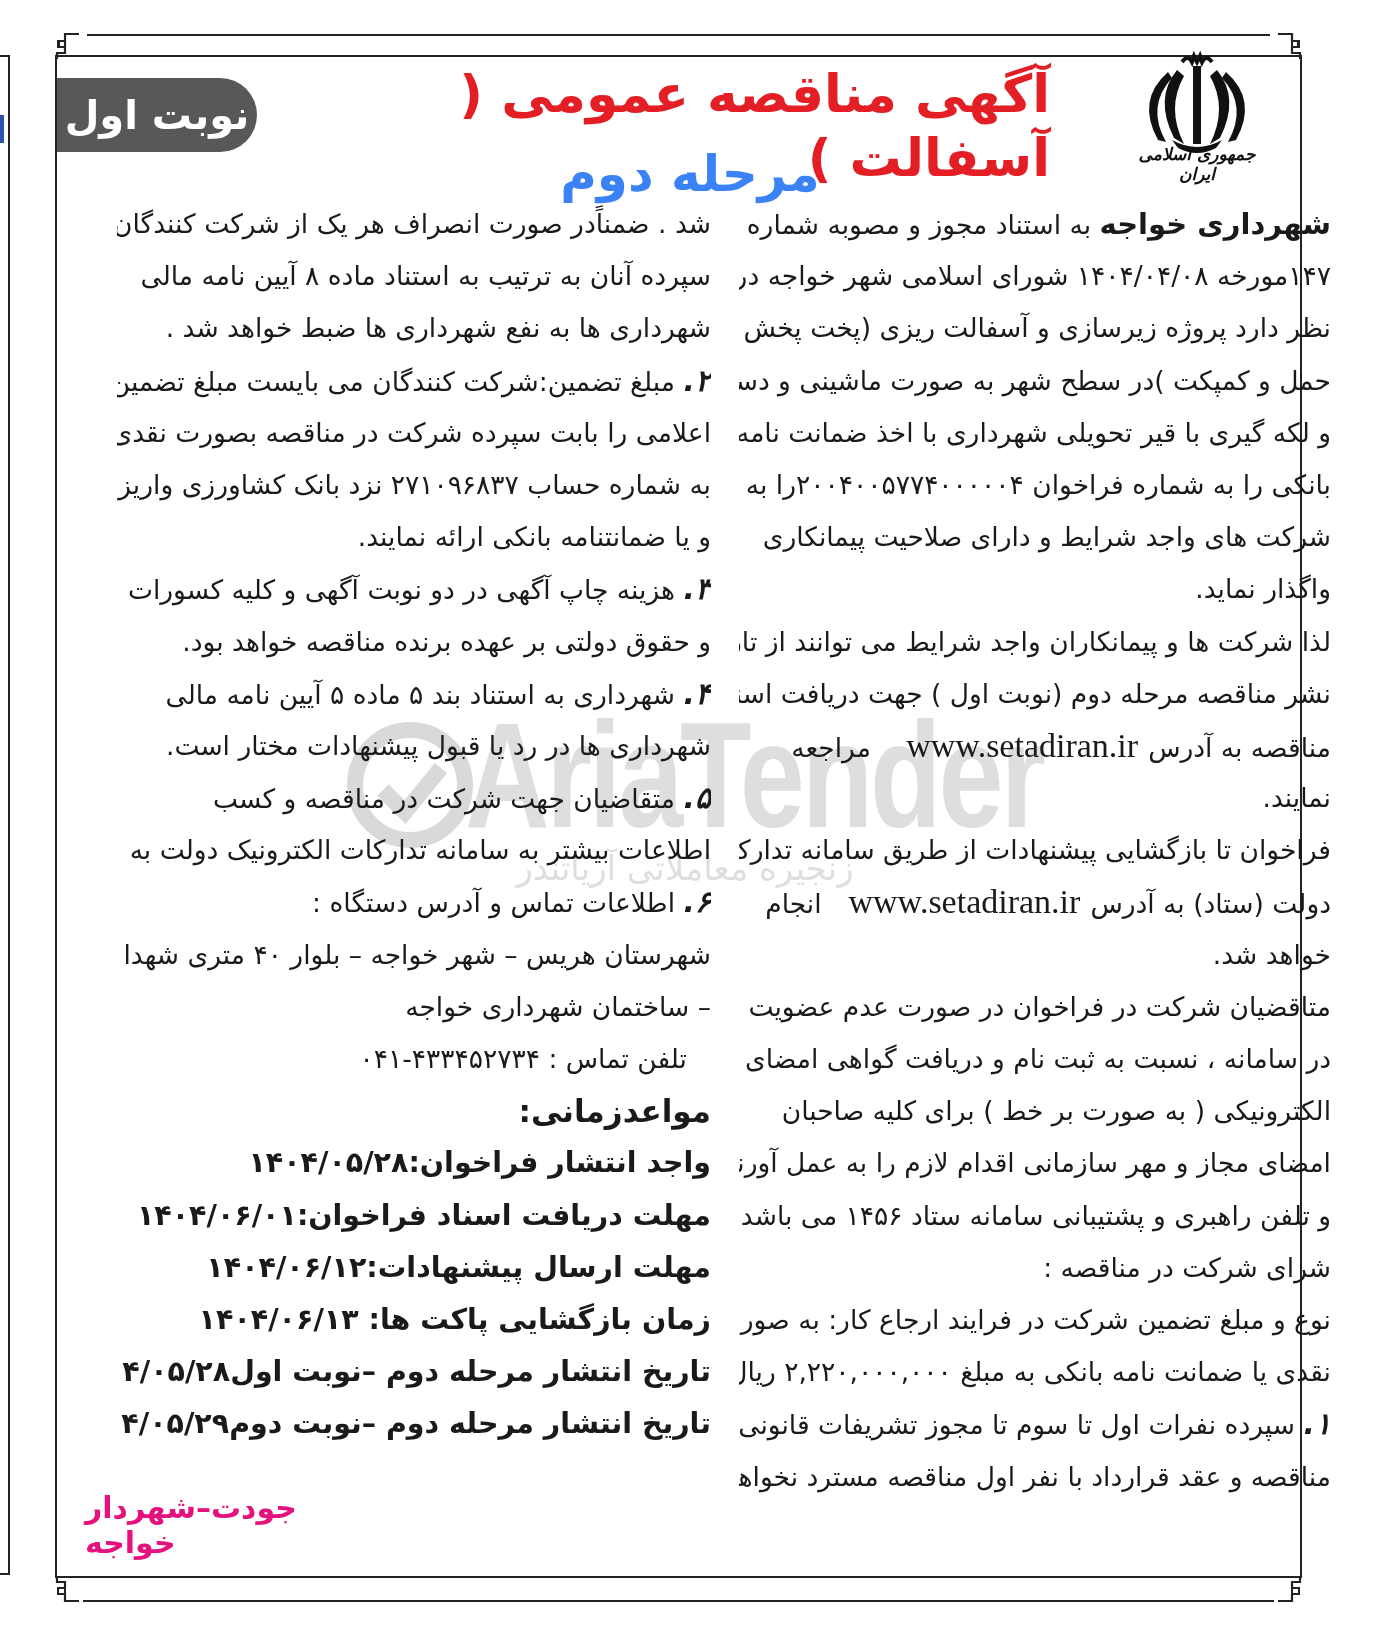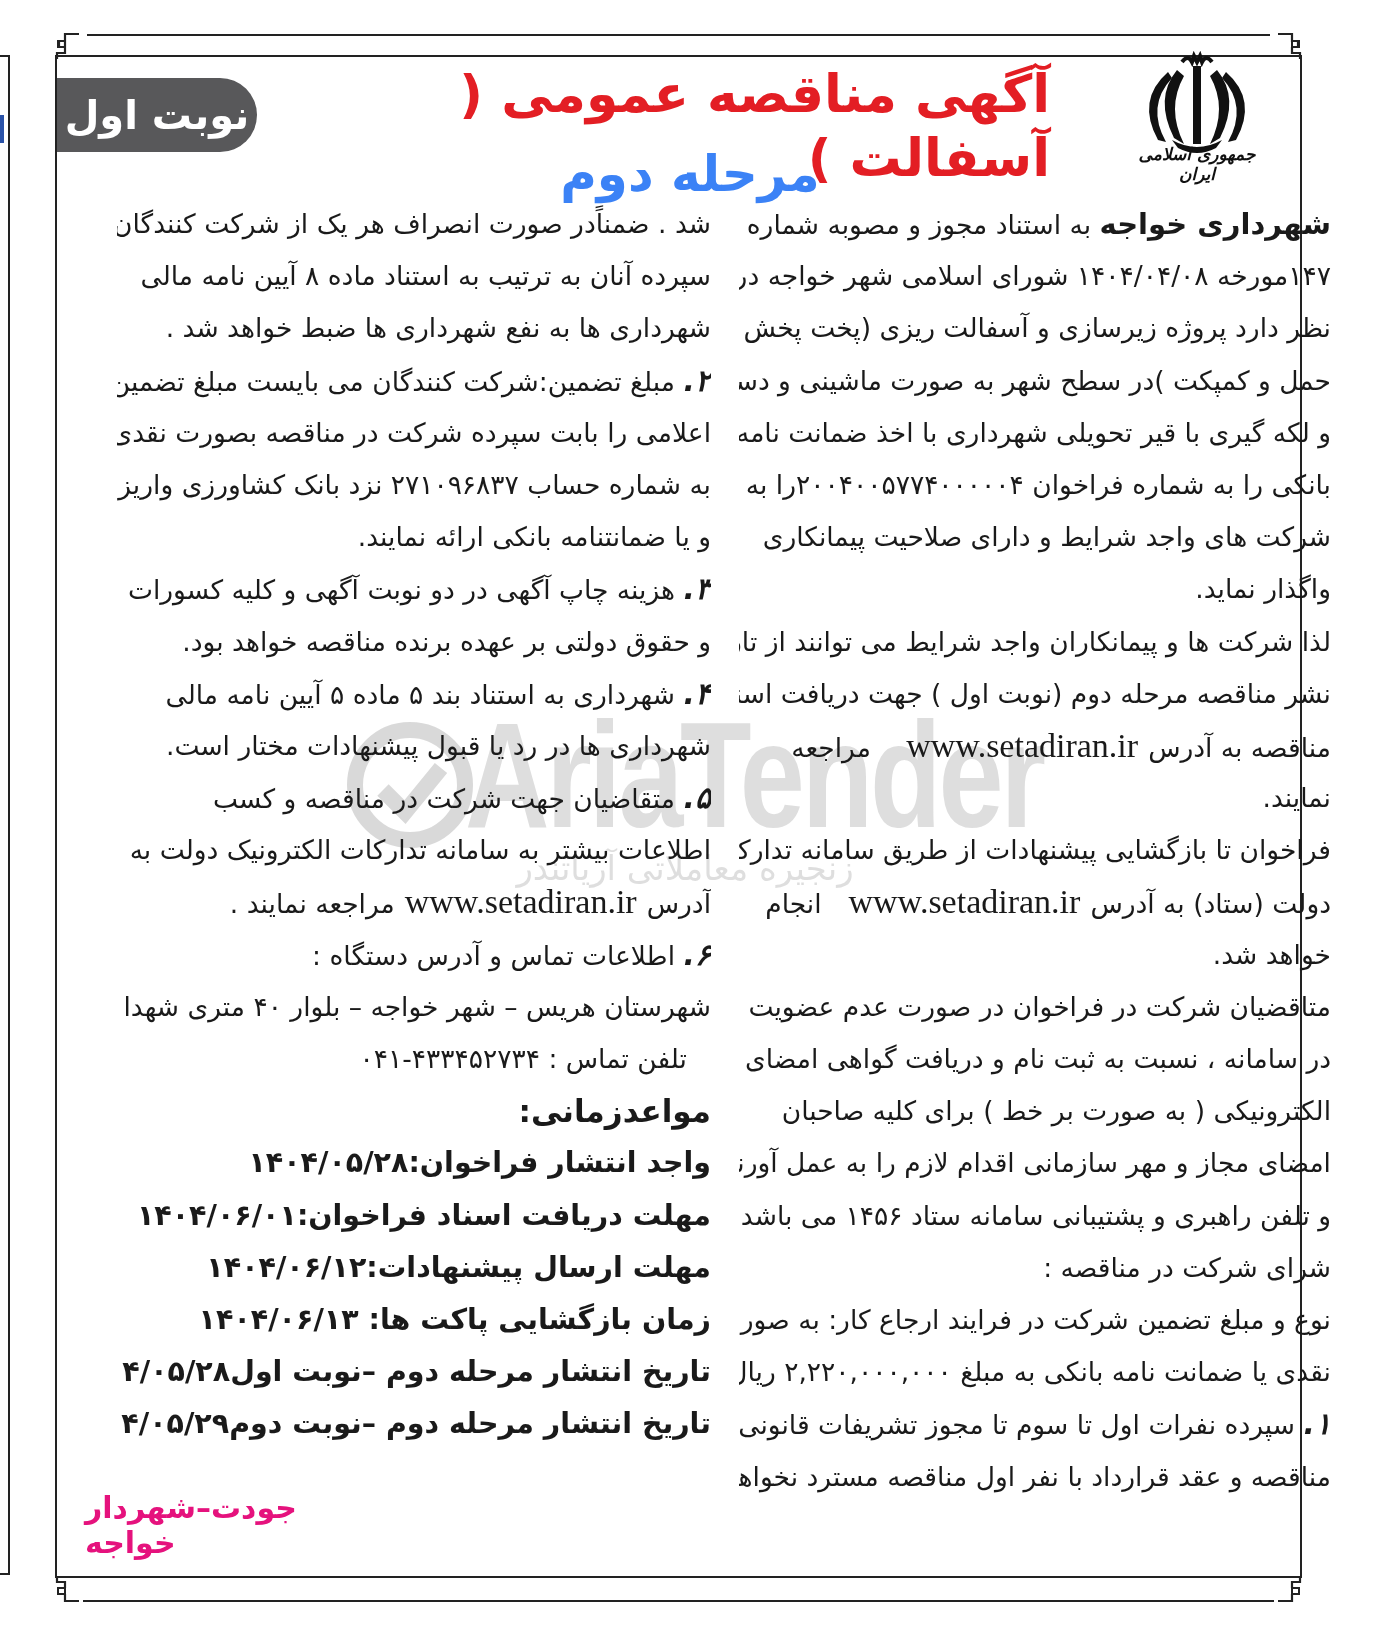--- a/index.html
+++ b/index.html
@@ -311,23 +311,23 @@
   <span class="line"><span class="num">۲.</span><span> مبلغ تضمین:شرکت کنندگان می بایست مبلغ تضمین</span></span>
   <span class="line">اعلامی را بابت سپرده شرکت در مناقصه بصورت نقدی</span>
   <span class="line">به شماره حساب ۲۷۱۰۹۶۸۳۷ نزد بانک کشاورزی واریز</span>
   <span class="line">و یا ضمانتنامه بانکی ارائه نمایند.</span>
   <span class="line"><span class="num">۳.</span><span> هزینه چاپ آگهی در دو نوبت آگهی  و کلیه کسورات</span></span>
   <span class="line">و حقوق دولتی بر عهده برنده مناقصه خواهد بود.</span>
   <span class="line"><span class="num">۴.</span><span> شهرداری به استناد بند ۵ ماده ۵ آیین نامه مالی</span></span>
   <span class="line">شهرداری ها در رد یا قبول پیشنهادات مختار است.</span>
   <span class="line"><span class="num">۵.</span><span> متقاضیان جهت شرکت در مناقصه   و کسب</span></span>
   <span class="line">اطلاعات بیشتر به سامانه تدارکات الکترونیک دولت به</span>
-  <span class="line"><span>آدرس</span><span class="url">www.setadiran.ir</span><span>مراجعه نمایند .</span></span>
   <span class="line"><span class="num">۶.</span><span> اطلاعات تماس و آدرس دستگاه :</span></span>
   <span class="line">شهرستان هریس – شهر خواجه – بلوار ۴۰ متری شهدا</span>
+  <span class="line">– ساختمان شهرداری خواجه</span>
   <span class="line" style="padding-right:24px;">تلفن تماس : ۴۳۳۴۵۲۷۳۴-۰۴۱</span>
   <span class="line deadline" style="font-size:31px;">مواعدزمانی:</span>
   <span class="line deadline"><span>واجد انتشار فراخوان:</span><span>۱۴۰۴/۰۵/۲۸</span></span>
   <span class="line deadline"><span>مهلت دریافت اسناد فراخوان:</span><span>۱۴۰۴/۰۶/۰۱</span></span>
   <span class="line deadline"><span>مهلت ارسال پیشنهادات:</span><span>۱۴۰۴/۰۶/۱۲</span></span>
   <span class="line deadline"><span>زمان بازگشایی پاکت ها: </span><span>۱۴۰۴/۰۶/۱۳</span></span>
   <span class="line deadline"><span>تاریخ انتشار مرحله دوم –نوبت اول</span><span>۱۴۰۴/۰۵/۲۸</span></span>
   <span class="line deadline"><span>تاریخ انتشار مرحله دوم –نوبت دوم</span><span>۱۴۰۴/۰۵/۲۹</span></span>
 </div>
 

